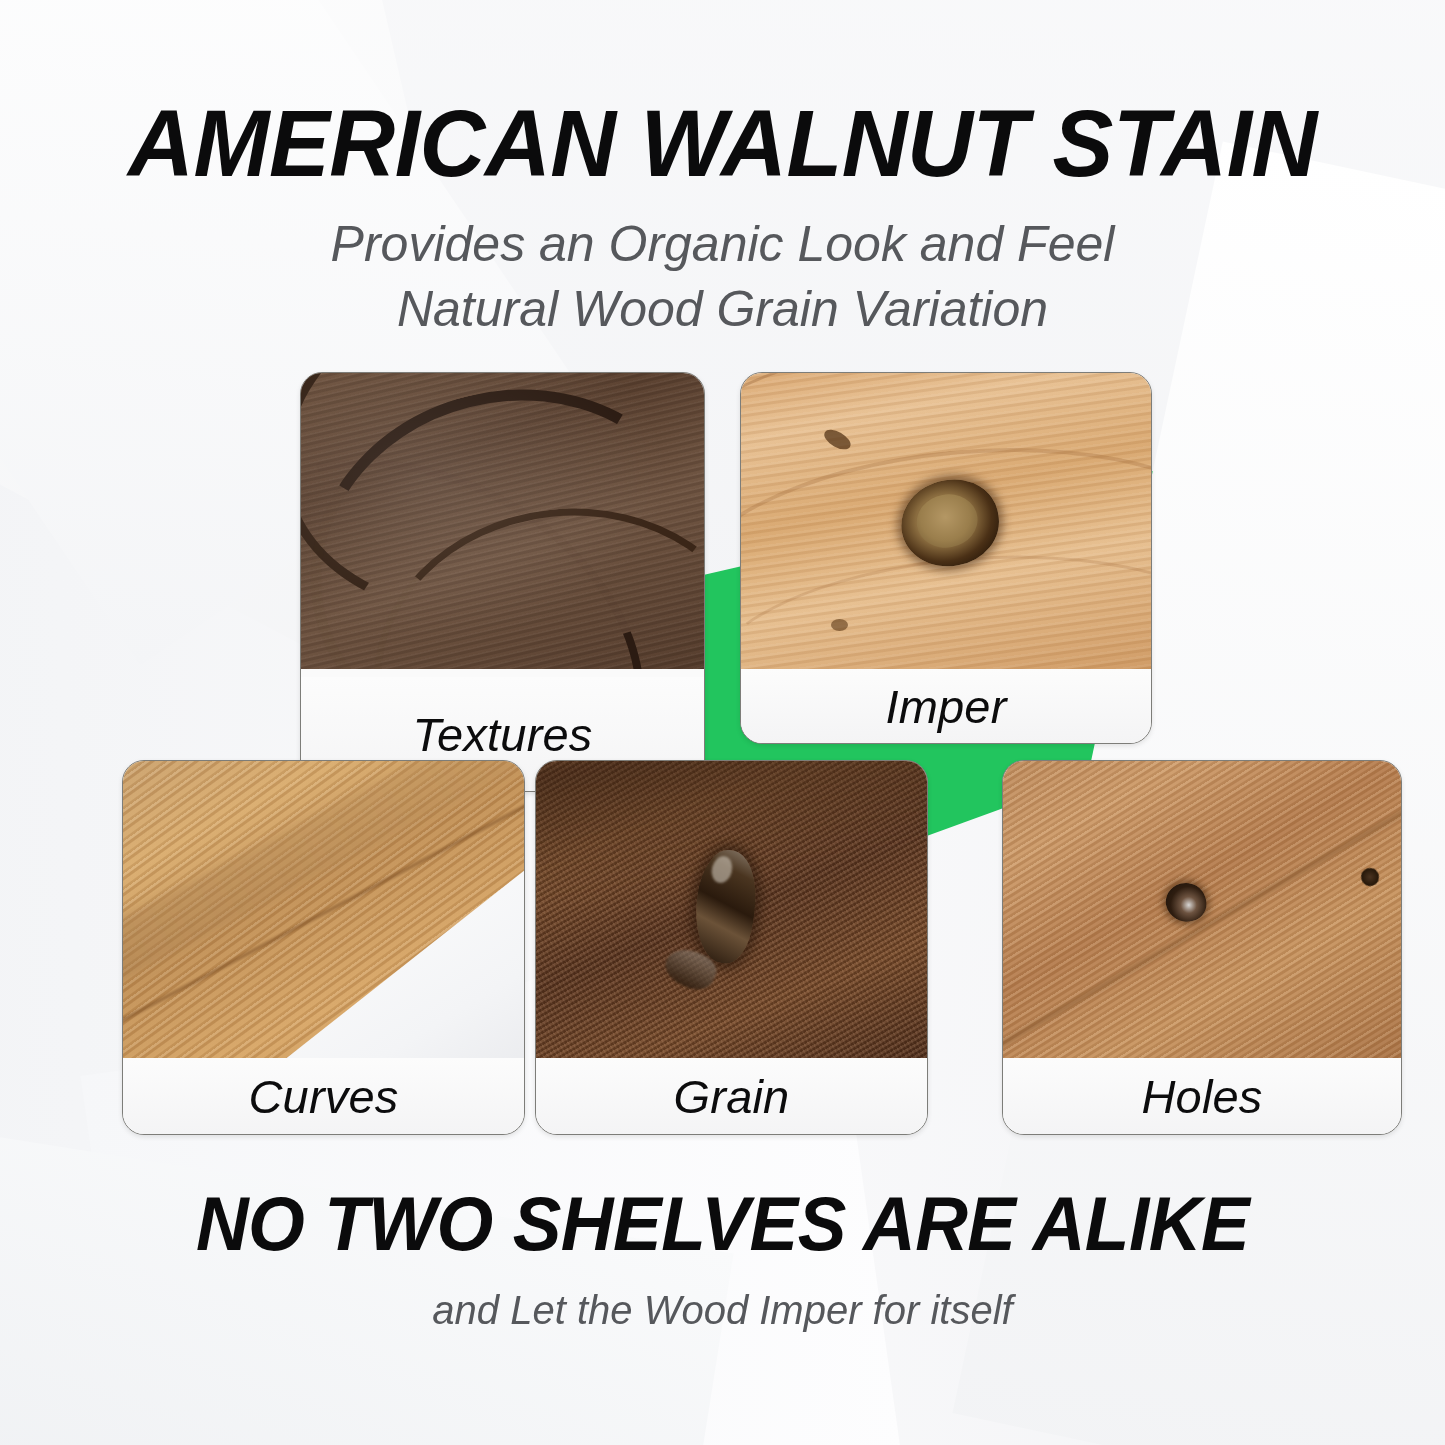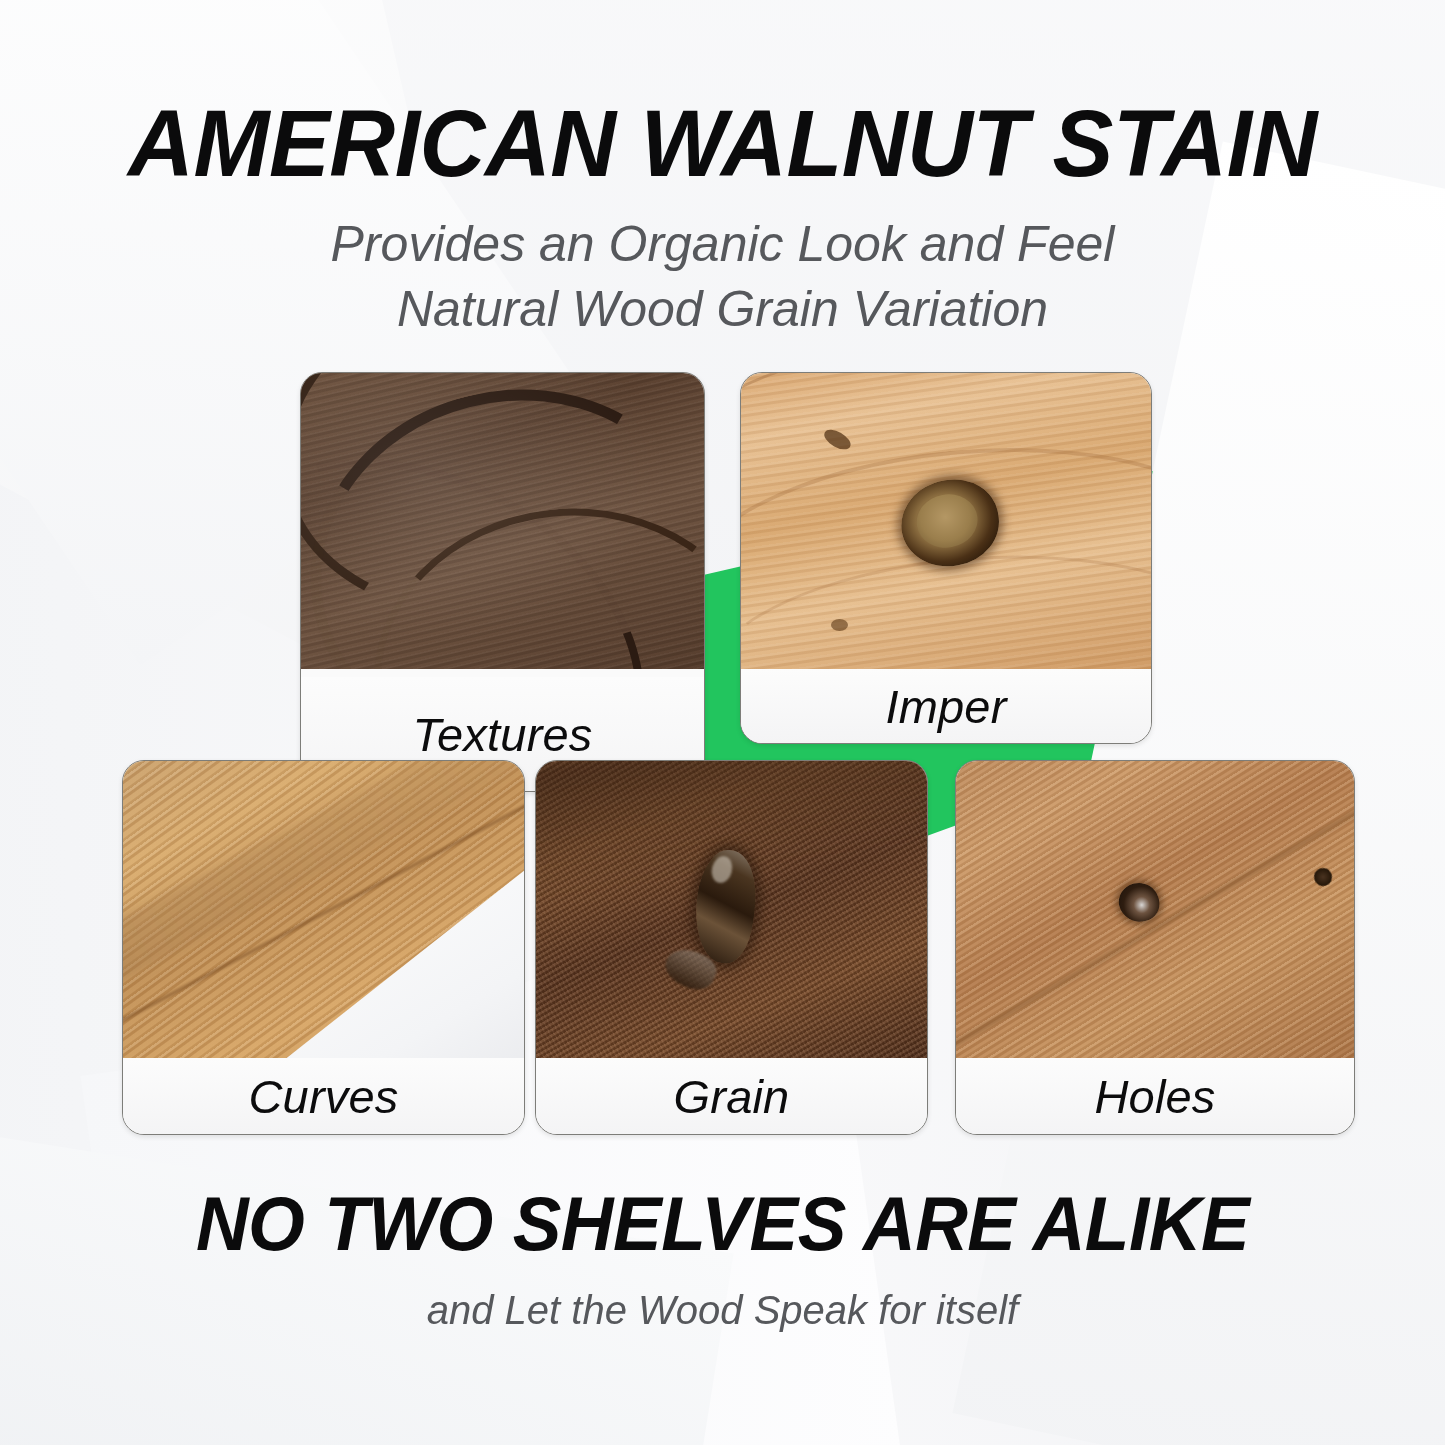--- a/index.html
+++ b/index.html
@@ -89,21 +89,21 @@
   
   #card-textures { left:300px;  top:372px;  width:405px; height:420px;gap:8px; }
   #card-textures .card-photo { height:296px; }
   #card-cracks   { left:740px;  top:372px;  width:412px; height:372px; }
   #card-cracks   .card-photo { height:296px; }
 
   #card-curves { left:110px; top:760px; width:403px; height:375px;margin-left:12px; }
   #card-curves .card-photo { height:297px; }
   #card-knots  { left:535px; top:760px; width:393px; height:375px; }
   #card-knots  .card-photo { height:297px; }
-  #card-holes  { left:955px; top:760px; width:400px; height:375px; }
+  #card-holes  { left:1002px; top:760px; width:400px; height:375px; }
   #card-holes  .card-photo { height:297px; }
 
   
   .wood { position:absolute; inset:0; }
   .grain { position:absolute; inset:-30%; }
 
   
   .wood-textures {
     background:
       linear-gradient(160deg,#6b4f3b 0%,#5a402f 30%,#6e5340 58%,#543b2b 100%);
@@ -354,16 +354,16 @@
         <div class="hole-main"></div>
         <div class="hole-small"></div>
       </div>
     </div>
     <div class="card-label">Holes</div>
   </div>
 
   <div class="title" id="bottom-title">NO TWO SHELVES ARE ALIKE</div>
 
   <div class="subtitle" id="bottom-subtitle">
-    <div>and Let the Wood Speak for itself</div>
+    <div>and Let the Wood Imper for itself</div>
   </div>
 
 </div>
 
 </body></html>

